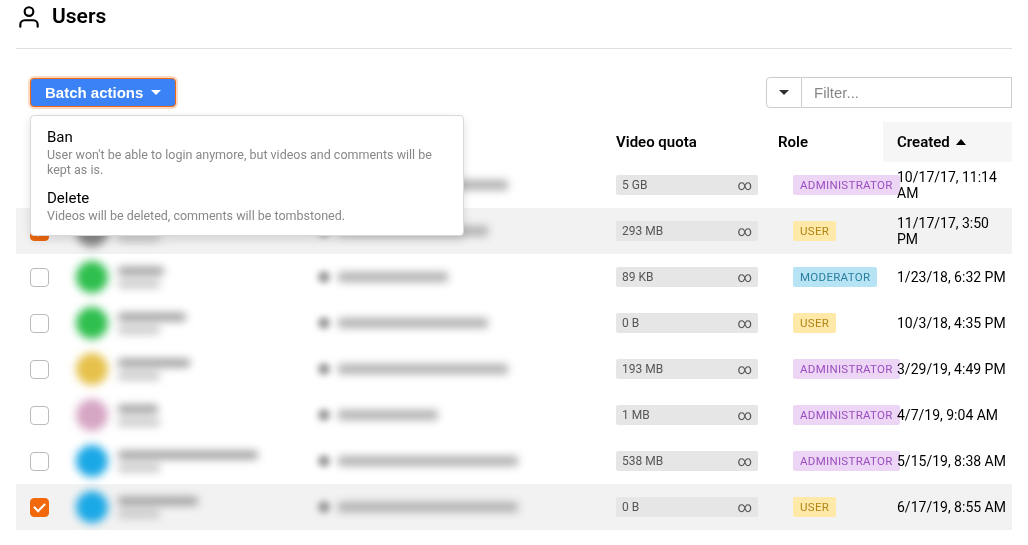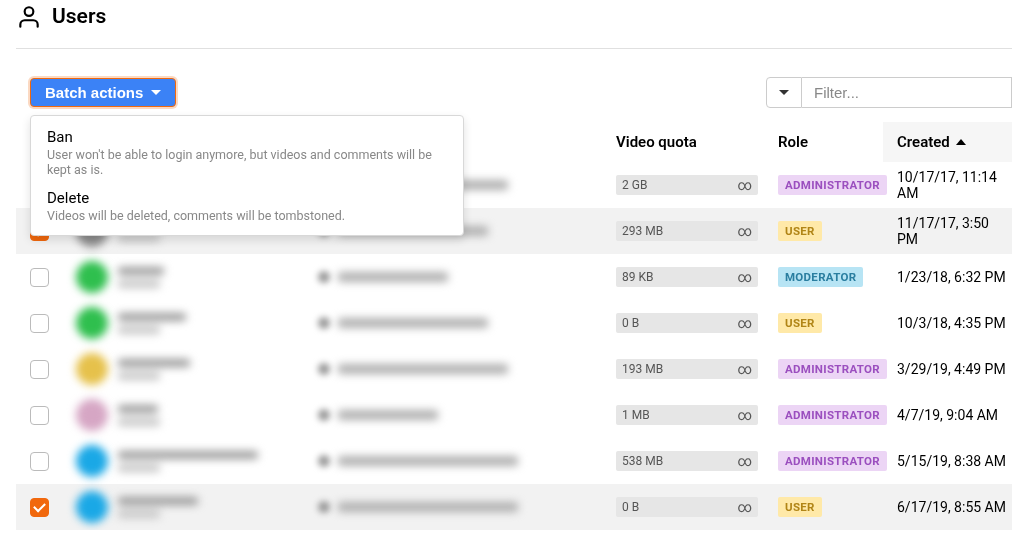--- a/index.html
+++ b/index.html
@@ -176,23 +176,24 @@
     font-size: 12px;
     color: #555;
     border-radius: 2px;
   }
   .infinity { font-size: 14px; color:#555; }
 
   .badge {
     display: inline-block;
     padding: 3px 7px;
     font-size: 11.5px;
-    font-weight: 700;
+    font-weight: 400;
     letter-spacing: 0.3px;
     border-radius: 2px;
+    margin-left: 15px;
   }
   .badge.admin { background: #ecd5f5; color: #9b4fbf; }
   .badge.user  { background: #ffe9a8; color: #b18516; }
   .badge.mod   { background: #b7e4f4; color: #2a7ea0; }
 
   .thead .col-created { background:#f6f6f6; height: 40px; margin: -10px 0; padding-top:0; padding-bottom:0; }
 </style>
 </head>
 <body>
 
@@ -255,21 +256,21 @@
               <div class="blur-line lg" style="width: 50px;"></div>
               <div class="blur-line sm"></div>
             </div>
           </div>
           <div class="col-email">
             <div class="verify-dot"></div>
             <div class="blur-email" style="width: 170px;"></div>
           </div>
           <div class="col-quota">
             <div class="quota-bar">
-              <span>2 GB</span>
+              <span>5 GB</span>
               <span class="infinity">∞</span>
             </div>
           </div>
           <div class="col-role">
             <span class="badge admin">ADMINISTRATOR</span>
           </div>
           <div class="col-created">10/17/17, 11:14 AM</div>
         </div>
         <div class="row selected">
           <div class="col-check">

